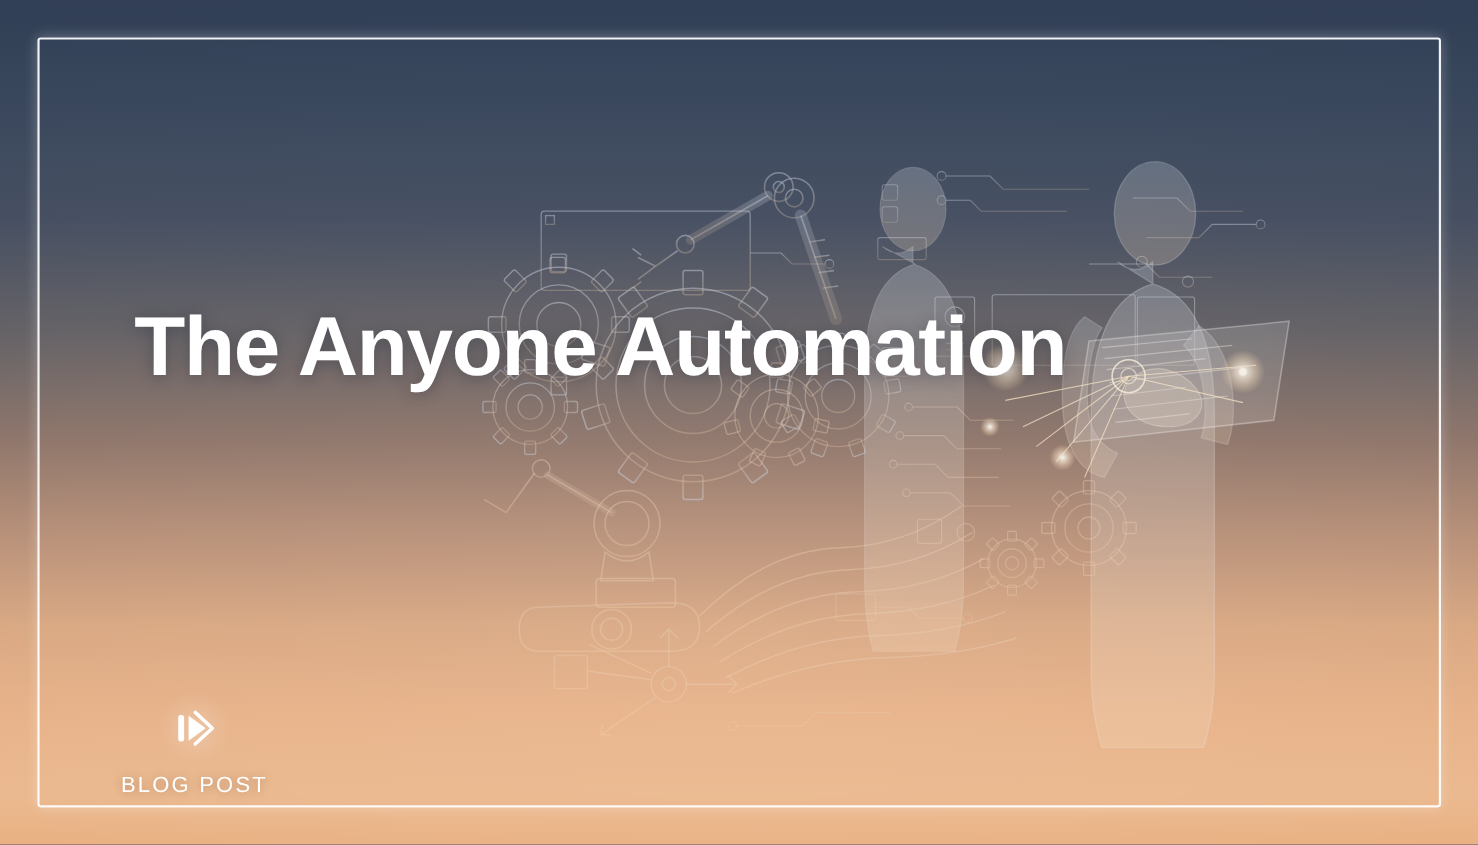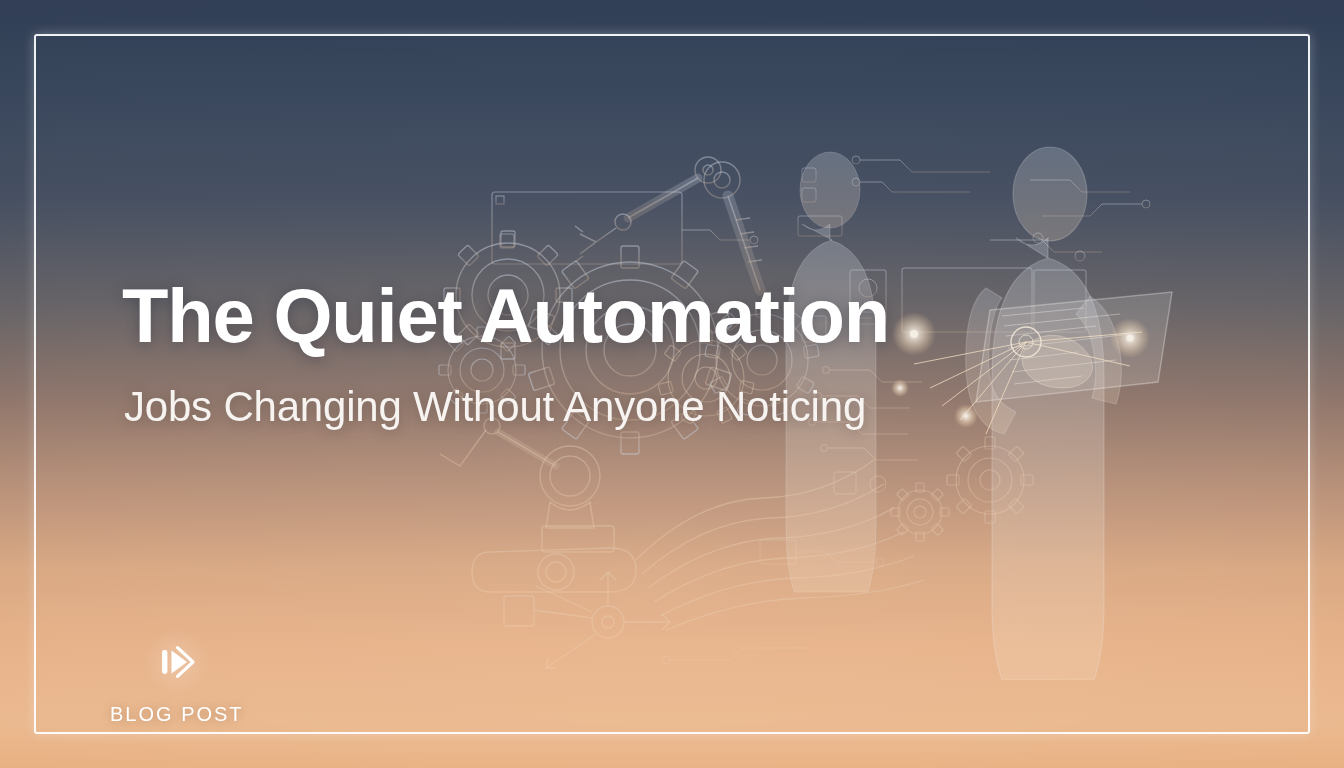--- a/index.html
+++ b/index.html
@@ -455,22 +455,21 @@
         <circle cx="236" cy="540" r="4"></circle>
       </g>
     </svg>
   </div>
 
   <div class="vignette"></div>
 
   <div class="frame"></div>
 
   <div class="content">
-    <div class="title">The Quiet Automation</div>
-    <div class="subtitle">Jobs Changing Without Anyone Noticing</div>
+    <div class="title">The Anyone Automation</div>
   </div>
 
   <div class="badge">
     <span class="badge-icon">
       <span class="glow"></span>
       <svg width="40" height="40" viewBox="0 0 40 40" xmlns="http://www.w3.org/2000/svg">
         <rect x="5" y="8" width="5.4" height="24" rx="2.4" fill="#ffffff"></rect>
         <path d="M14.5 8.6 L30 20 L14.5 31.4 Z" fill="#ffffff"></path>
         <path d="M20.5 5.6 L36 20 L20.5 34.4" fill="none" stroke="#ffffff" stroke-width="3.2" stroke-linejoin="round" stroke-linecap="round"></path>
       </svg>

